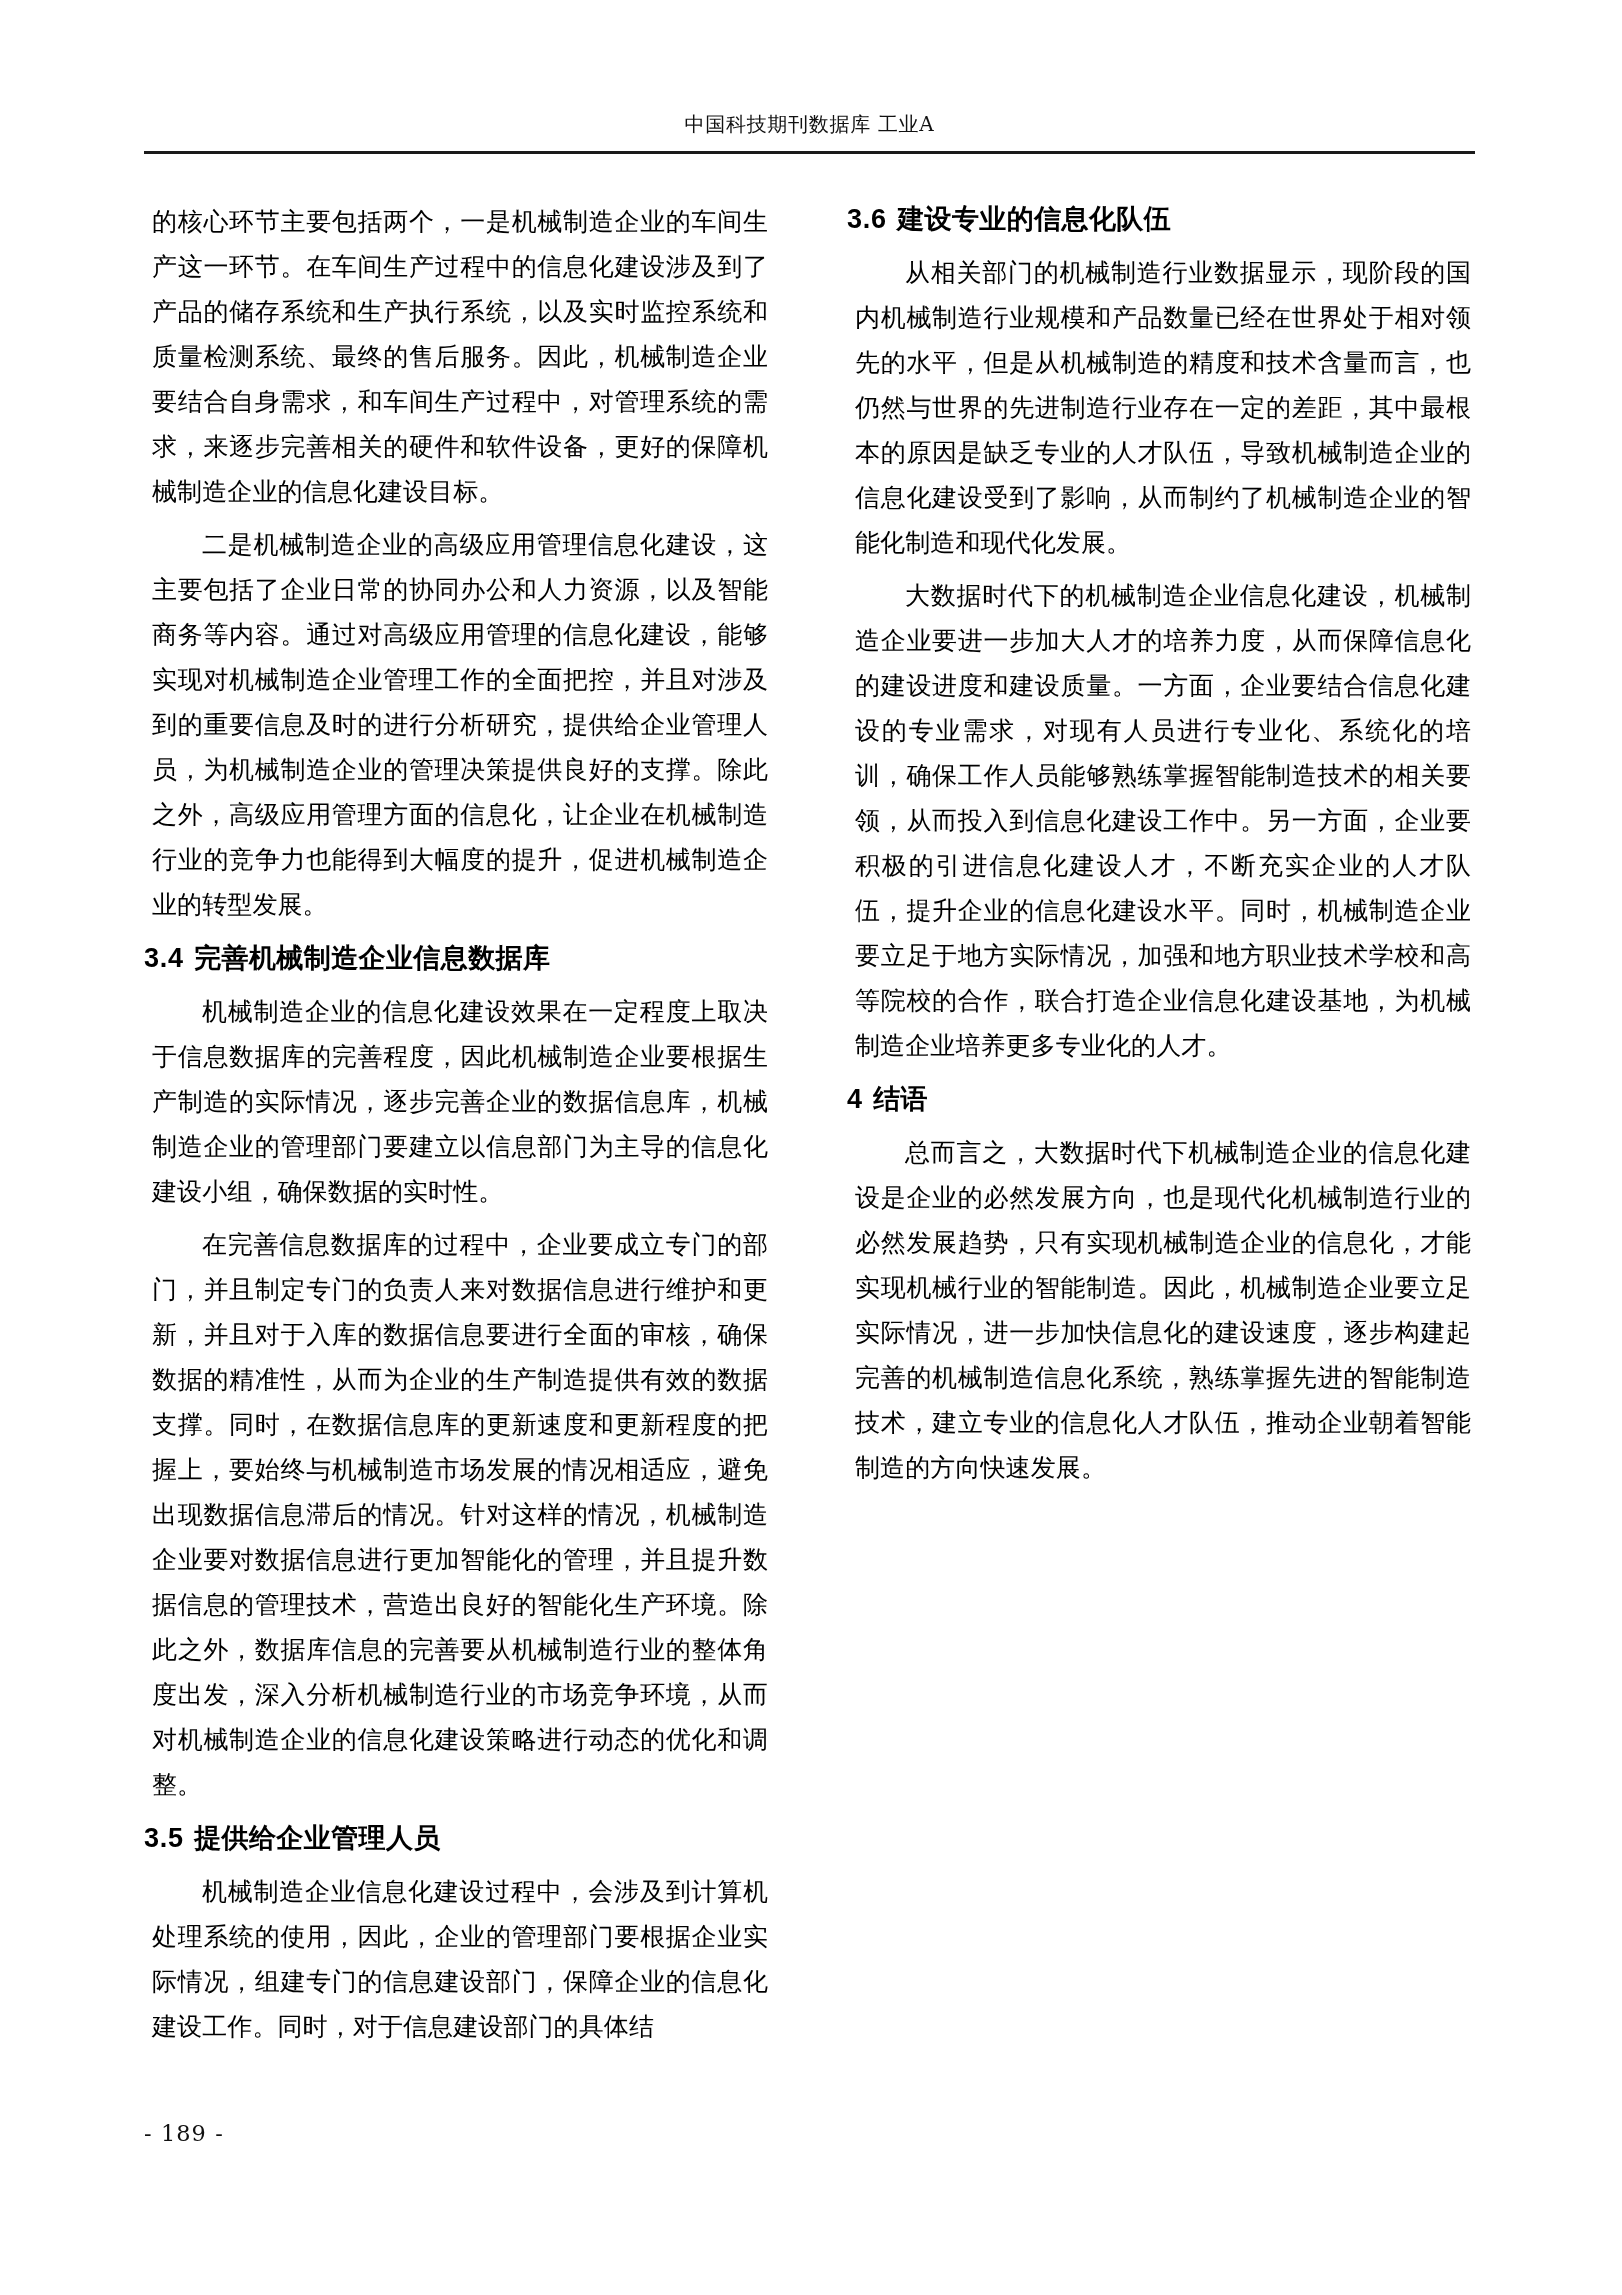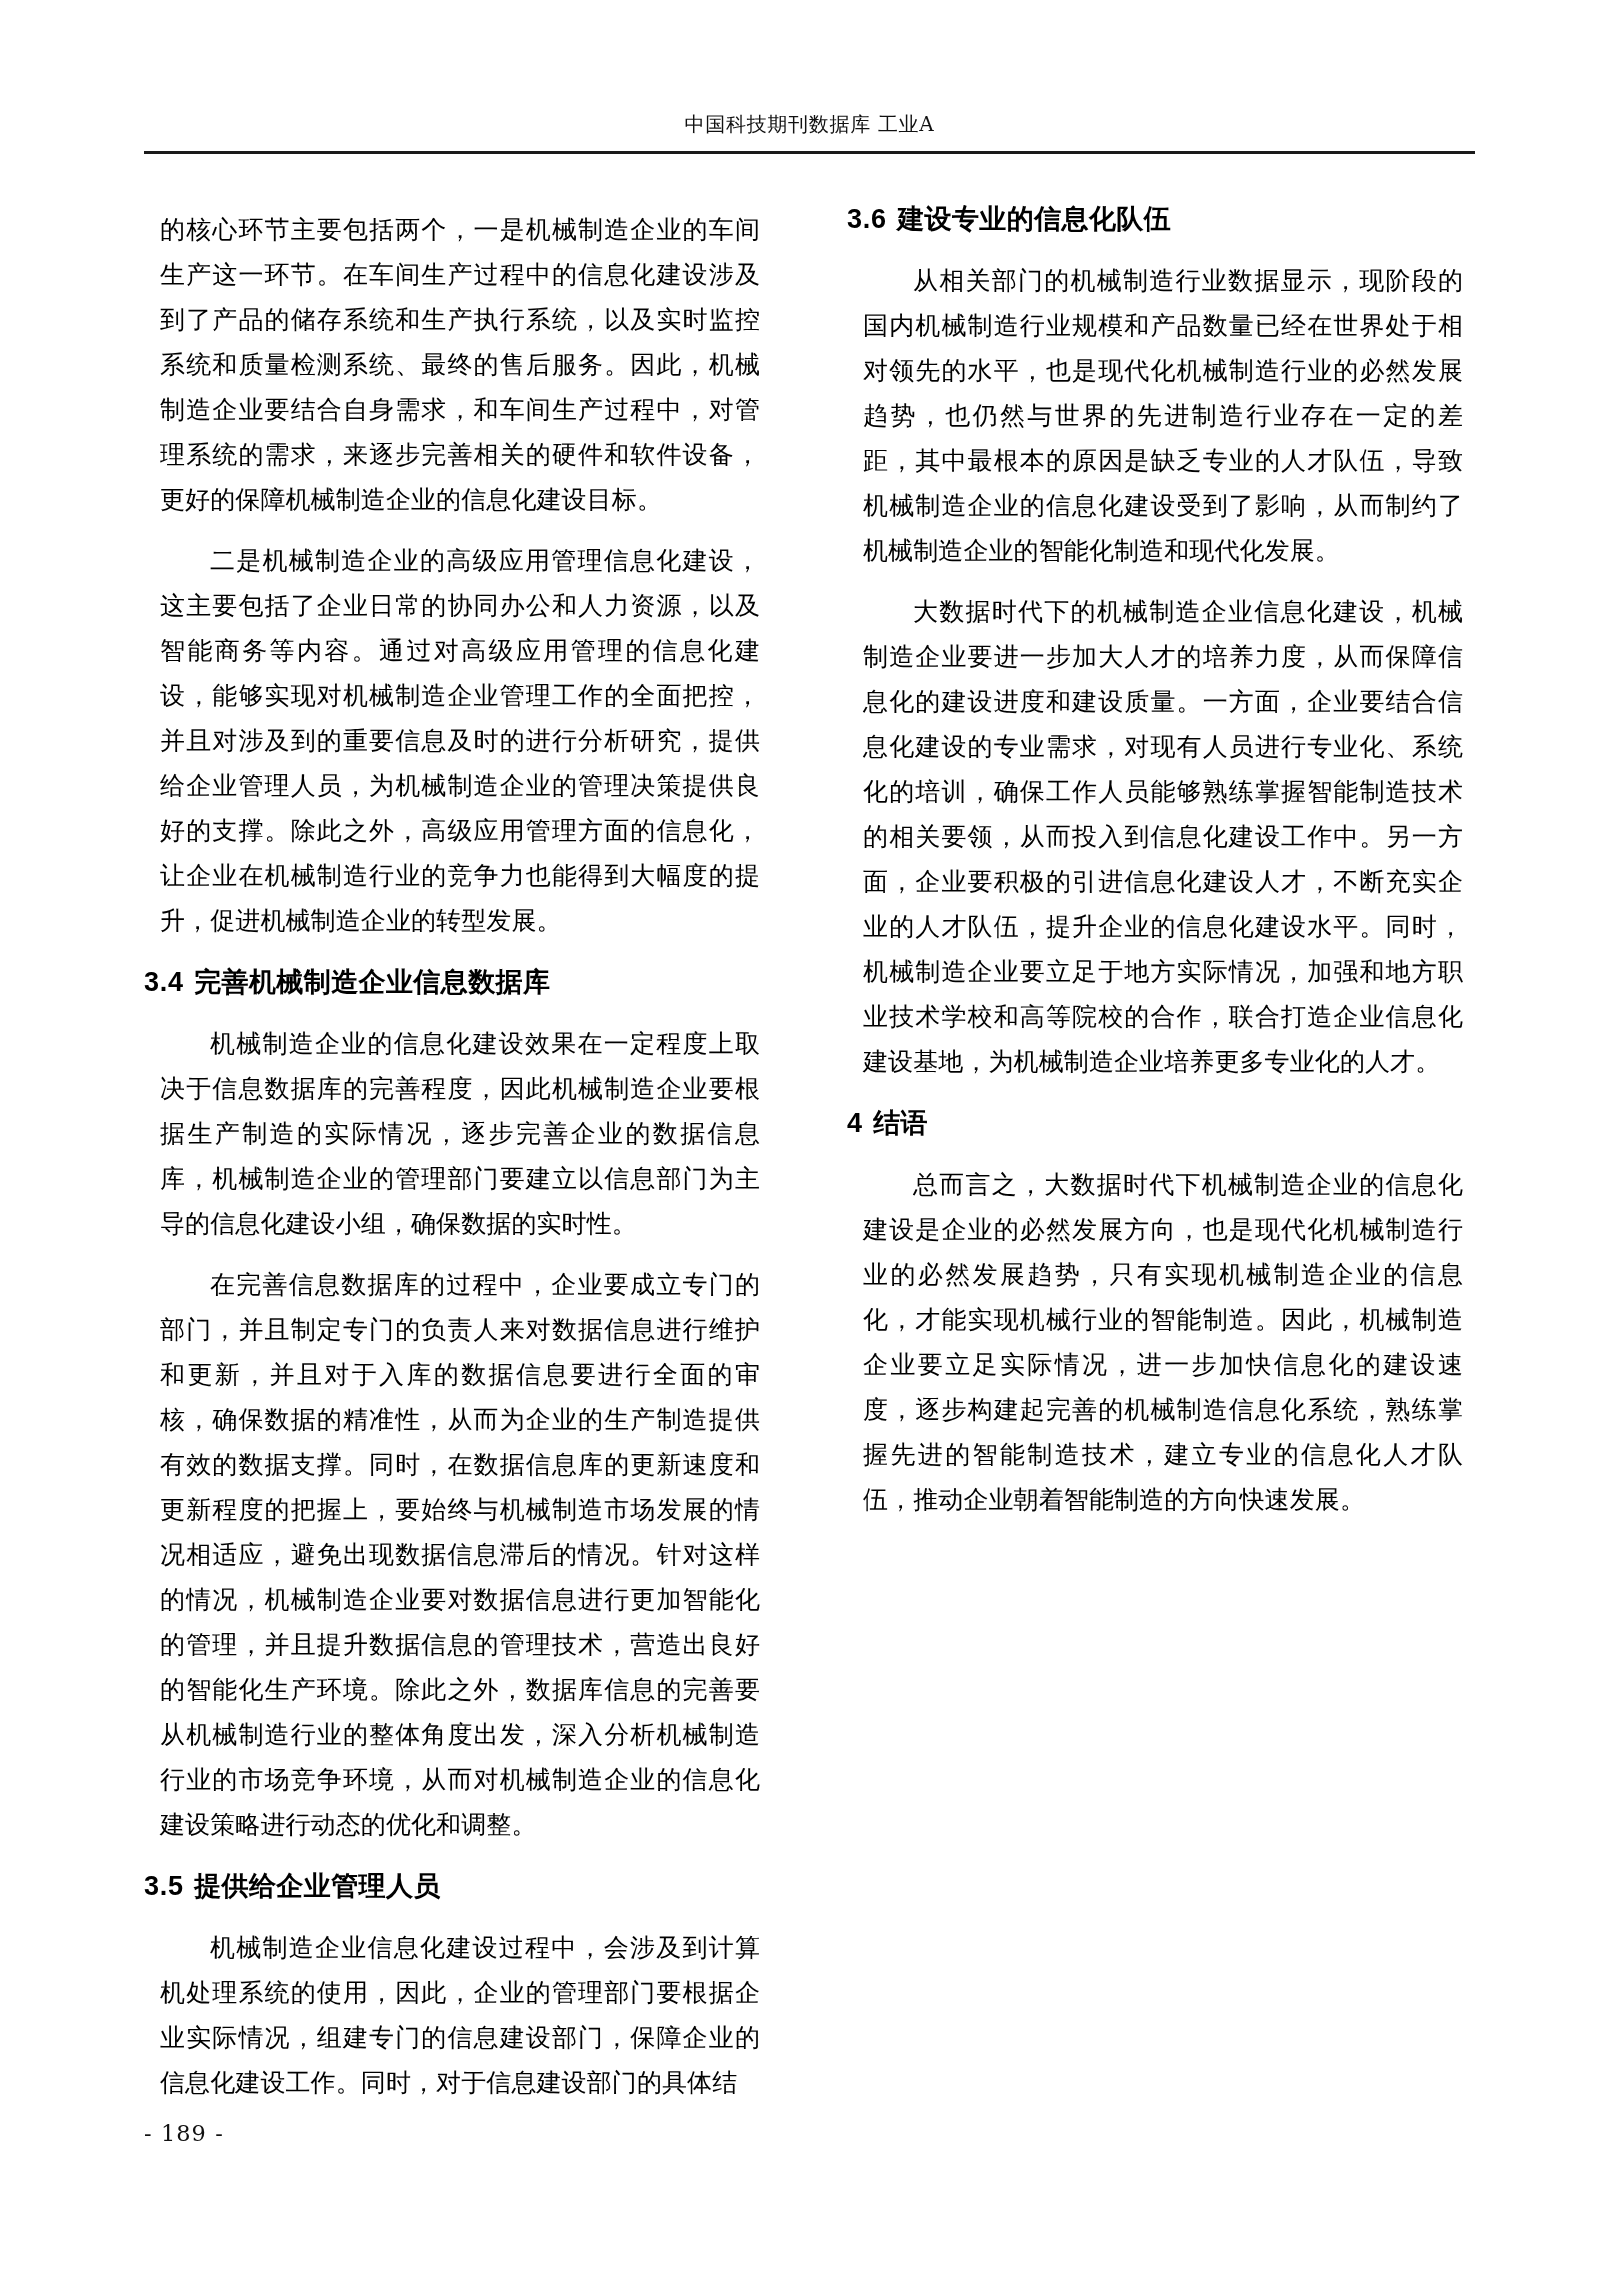--- a/index.html
+++ b/index.html
@@ -50,21 +50,21 @@
     width: 1335px;
     height: 1899px;
     display: flex;
     justify-content: space-between;
   }
   .col {
     width: 632px;
   }
 
   p.body-par {
-    margin: 16px;
+    margin: 8px;
     font-size: 25px;
     line-height: 45px;
     text-align: justify;
     text-justify: inter-ideograph;
     text-indent: 50px;
     font-family: "DejaVu Serif", "Liberation Serif", serif;
     letter-spacing: 0.1px;
     word-break: break-all;
   }
   p.body-par.no-indent {
@@ -129,21 +129,21 @@
 
     </div>
 
     <div class="col">
 
 
       <h3 class="sec-head">
         <span class="num">3.6</span><span>建设专业的信息化队伍</span>
       </h3>
 
-      <p class="body-par">从相关部门的机械制造行业数据显示，现阶段的国内机械制造行业规模和产品数量已经在世界处于相对领先的水平，也是现代化机械制造行业的必然发展趋势，也仍然与世界的先进制造行业存在一定的差距，其中最根本的原因是缺乏专业的人才队伍，导致机械制造企业的信息化建设受到了影响，从而制约了机械制造企业的智能化制造和现代化发展。</p>
+      <p class="body-par">从相关部门的机械制造行业数据显示，现阶段的国内机械制造行业规模和产品数量已经在世界处于相对领先的水平，但是从机械制造的精度和技术含量而言，也仍然与世界的先进制造行业存在一定的差距，其中最根本的原因是缺乏专业的人才队伍，导致机械制造企业的信息化建设受到了影响，从而制约了机械制造企业的智能化制造和现代化发展。</p>
 
       <p class="body-par">大数据时代下的机械制造企业信息化建设，机械制造企业要进一步加大人才的培养力度，从而保障信息化的建设进度和建设质量。一方面，企业要结合信息化建设的专业需求，对现有人员进行专业化、系统化的培训，确保工作人员能够熟练掌握智能制造技术的相关要领，从而投入到信息化建设工作中。另一方面，企业要积极的引进信息化建设人才，不断充实企业的人才队伍，提升企业的信息化建设水平。同时，机械制造企业要立足于地方实际情况，加强和地方职业技术学校和高等院校的合作，联合打造企业信息化建设基地，为机械制造企业培养更多专业化的人才。</p>
 
       <h3 class="sec-head">
         <span class="num">4</span><span>结语</span>
       </h3>
 
       <p class="body-par">总而言之，大数据时代下机械制造企业的信息化建设是企业的必然发展方向，也是现代化机械制造行业的必然发展趋势，只有实现机械制造企业的信息化，才能实现机械行业的智能制造。因此，机械制造企业要立足实际情况，进一步加快信息化的建设速度，逐步构建起完善的机械制造信息化系统，熟练掌握先进的智能制造技术，建立专业的信息化人才队伍，推动企业朝着智能制造的方向快速发展。</p>
 
     </div>

